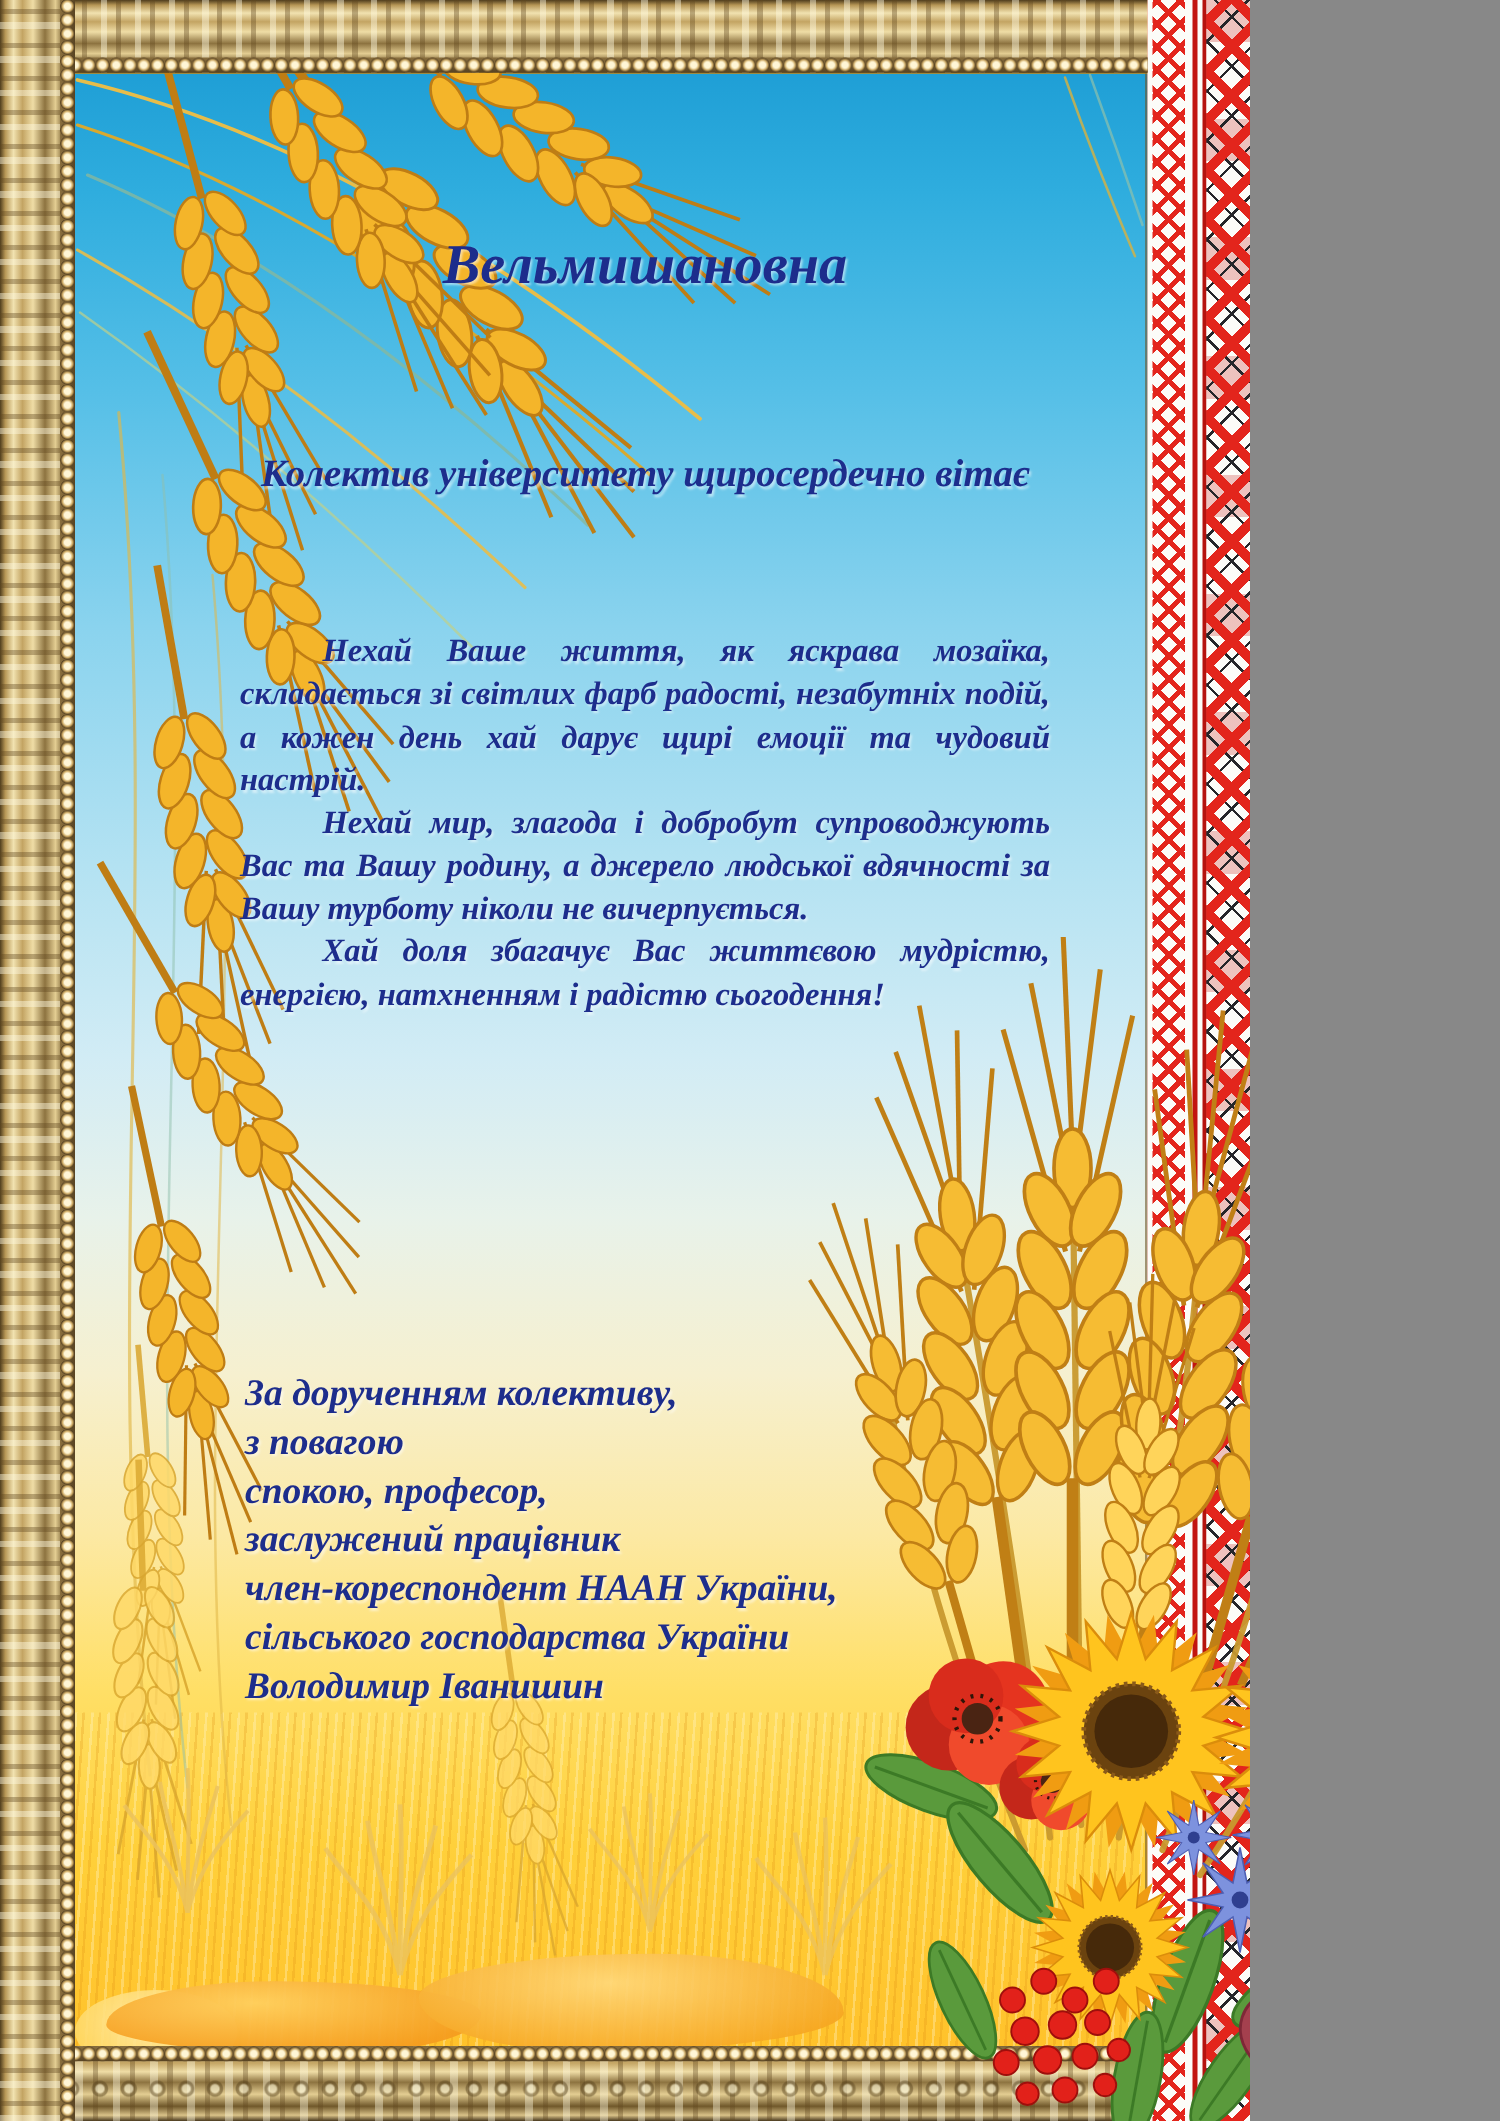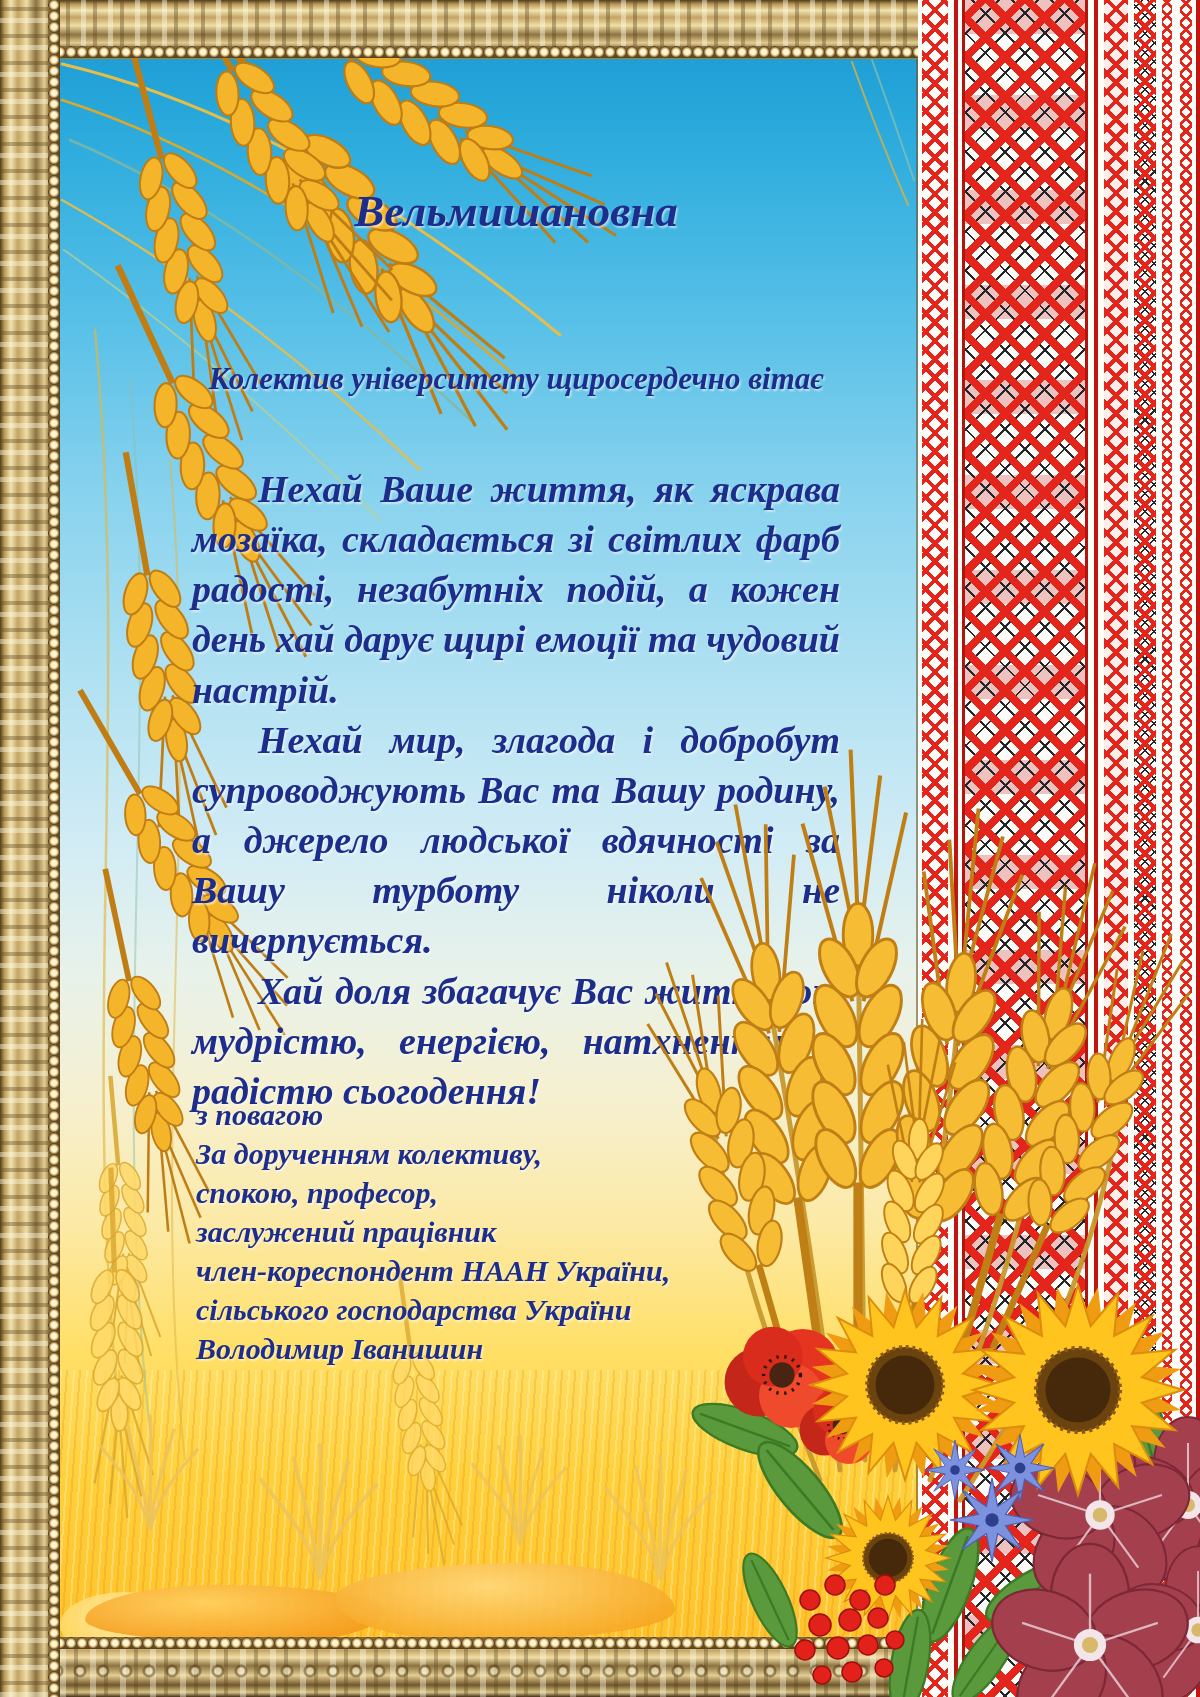--- a/index.html
+++ b/index.html
@@ -1,16 +1,16 @@
 <!DOCTYPE html>
 <html><head>
 <meta charset="utf-8">
 <style>
   html,body{margin:0;padding:0;background:#888;}
-  .canvas{position:relative;width:1200px;height:1697px;overflow:hidden;background:#ef4444;
+  .canvas{position:relative;width:1000px;height:1697px;overflow:hidden;background:#ef4444;
     font-family:"Liberation Serif", serif;}
 
   
   .inner{position:absolute;left:58px;top:57px;width:860px;height:1582px;z-index:1;
     border:2px solid rgba(109,85,39,.6);box-sizing:border-box;
     background:linear-gradient(180deg,
       #1f9fd6 0%, #2fadde 6%, #55bfe7 16%, #8ad3ee 28%, #b3e2f2 40%,
       #d2ecf5 50%, #e8f2ea 58%, #f6f0cf 66%, #fce9a4 74%, #ffdf66 82%,
       #ffd03a 90%, #ffc22b 100%);}
   .field-texture{position:absolute;left:60px;top:1370px;width:856px;height:267px;z-index:1;
@@ -90,21 +90,21 @@
         linear-gradient(90deg,#8a6f3e,#584322);
       background-size:12px 11px,auto;}
 
   
   .content{position:absolute;left:192px;top:0;width:648px;height:1697px;z-index:4;
     color:#1d2d8c;font-weight:bold;font-style:italic;
     text-shadow:1.5px 2px 2px rgba(255,255,255,.55);}
   .title{position:absolute;top:180px;width:100%;text-align:center;font-size:45px;line-height:1.42;}
   .greeting{position:absolute;top:358px;width:100%;text-align:center;font-size:31px;line-height:1.36;}
   .greeting .l2{word-spacing:9px;}
-  .bodytext{position:absolute;top:464px;width:100%;font-size:38px;line-height:1.32;text-align:justify;}
+  .bodytext{position:absolute;top:504px;width:100%;font-size:26px;line-height:1.32;text-align:justify;}
   .bodytext p{margin:0;text-indent:66px;}
   .signature{position:absolute;top:1095px;left:4px;font-size:30px;line-height:1.3;}
 
   .wheat-svg,.bouquet-svg{position:absolute;left:0;top:0;}
   .wheat-svg{z-index:2;}
   .bouquet-svg{z-index:6;}
 </style>
 </head>
 <body>
 
@@ -255,22 +255,22 @@
     </div>
     <div class="greeting">
       <div>Колектив університету щиросердечно вітає</div>
     </div>
     <div class="bodytext">
       <p>Нехай Ваше життя, як яскрава мозаїка, складається зі світлих фарб радості, незабутніх подій, а кожен день хай дарує щирі емоції та чудовий настрій.</p>
       <p>Нехай мир, злагода і добробут супроводжують Вас та Вашу родину, а джерело людської вдячності за Вашу турботу ніколи не вичерпується.</p>
       <p>Хай доля збагачує Вас життєвою мудрістю, енергією, натхненням і радістю сьогодення!</p>
     </div>
     <div class="signature">
+      <div>За дорученням колективу,</div>
       <div>з повагою</div>
-      <div>За дорученням колективу,</div>
       <div>спокою, професор,</div>
       <div>заслужений працівник</div>
       <div>член-кореспондент НААН України,</div>
       <div>сільського господарства України</div>
       <div>Володимир Іванишин</div>
     </div>
   </div>
 
   <svg class="bouquet-svg" width="1200" height="1697" viewBox="0 0 1200 1697">
     <g fill="none" stroke="#c9992e" stroke-width="5" opacity=".95" stroke-linecap="round">

